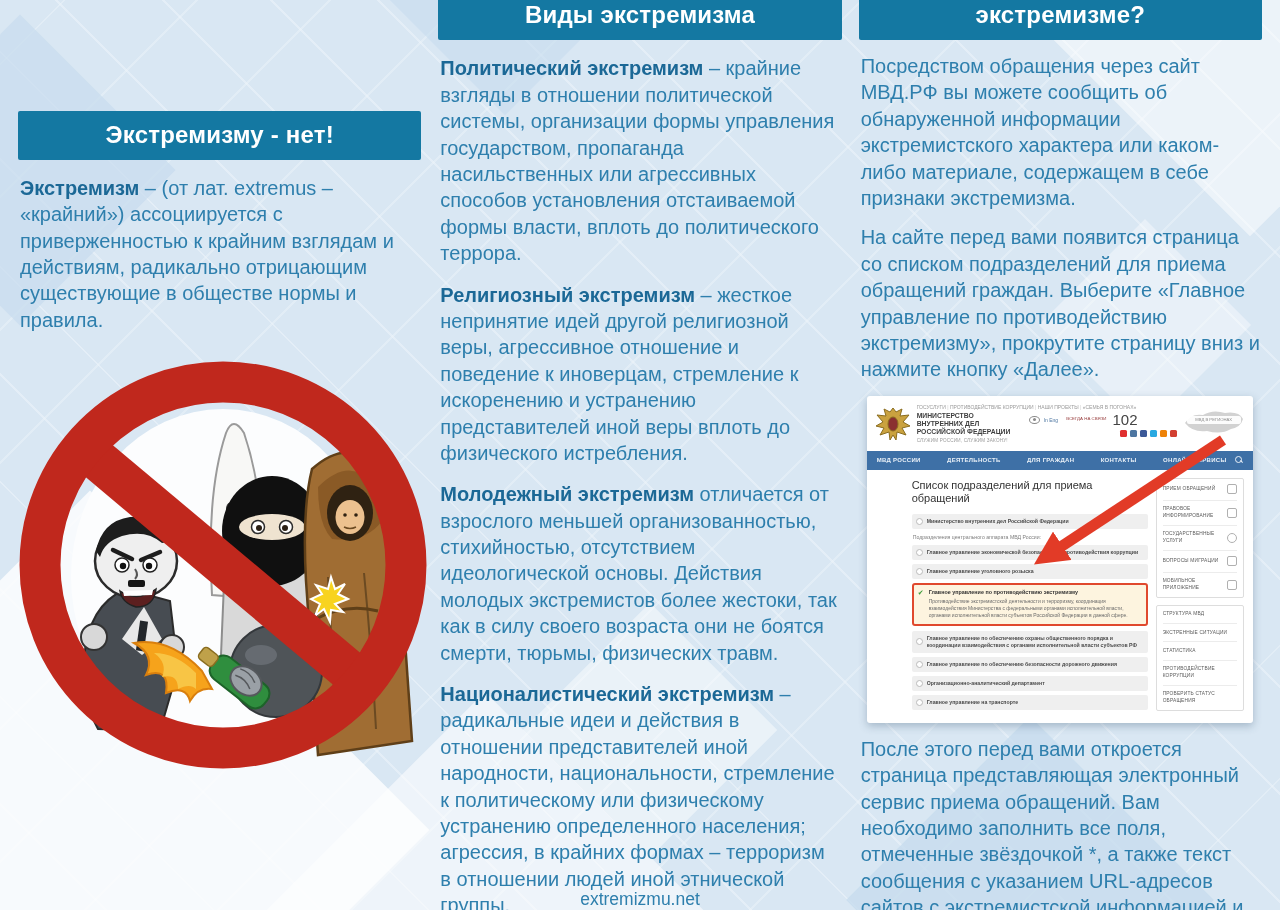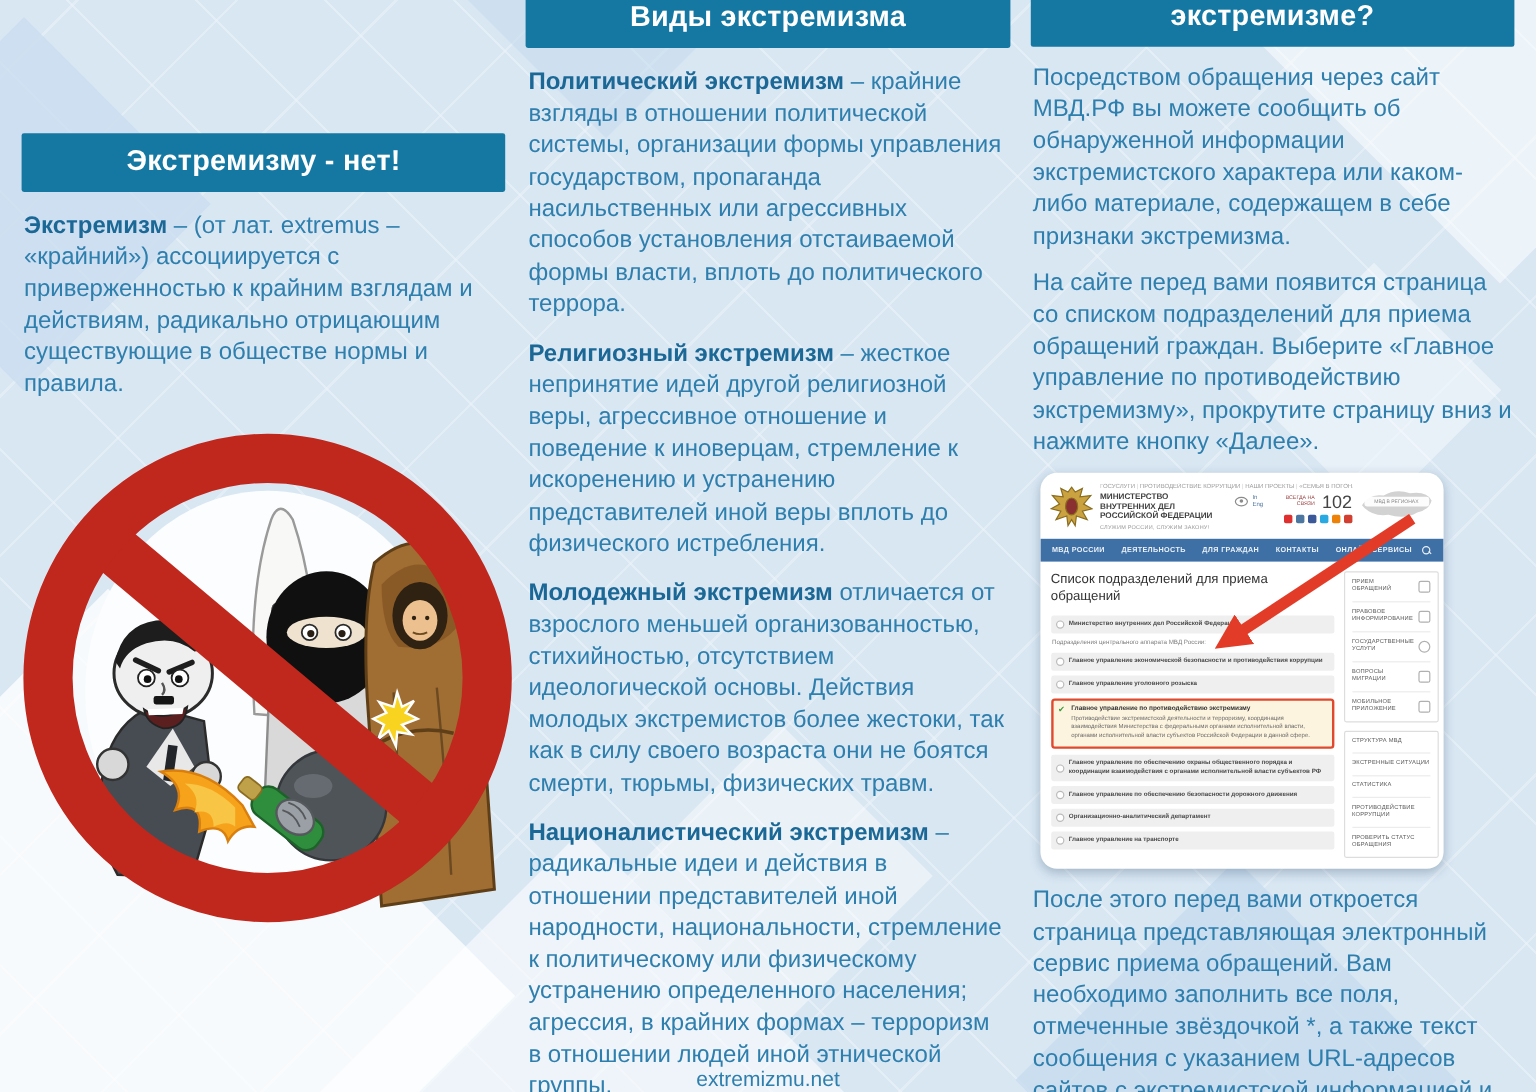--- a/index.html
+++ b/index.html
@@ -21,21 +21,21 @@
     text-align:center;padding:10px 4px 11px;letter-spacing:.2px;border-radius:2px;
   }
   .para{color:var(--body-text,#2e7fad);font-size:20px;line-height:1.32;margin:15px 2px 0;}
   .col-right .para{margin-top:13px;}
   .lead{font-weight:bold;color:var(--lead-text,#1b6896);}
   .footer-url{position:absolute;left:0;right:0;bottom:0;text-align:center;z-index:3;
     color:var(--body-text,#2e7fad);font-size:17.5px;}
   .no-extremism{display:block;margin:4px auto 0;}
 
   
-  .mvd-card{position:relative;width:336px;margin:13px 0 0 8px;background:#fff;border-radius:14px;
+  .mvd-card{position:relative;width:386px;margin:13px 0 0 8px;background:#fff;border-radius:3px;
     box-shadow:0 3px 9px rgba(40,70,100,.30);overflow:hidden;}
   .mvd-header{display:flex;align-items:center;gap:6px;padding:5px 8px 4px;height:46px;}
   .mvd-head-main{flex:1;min-width:0;}
   .mvd-toplinks{font-size:5px;color:#9a9a9a;white-space:nowrap;overflow:hidden;margin-bottom:2px;}
   .mvd-toplinks span + span::before{content:"  |  ";color:#ccc;}
   .mvd-head-row{display:flex;align-items:flex-start;gap:8px;}
   .mvd-name{font-size:6.8px;font-weight:bold;color:#3f3f3f;line-height:1.18;width:104px;}
   .mvd-slogan{font-size:4.6px;color:#9a9a9a;margin-top:2px;letter-spacing:.2px;}
   .mvd-contact{flex:1;}
   .mvd-contact-top{display:flex;align-items:center;gap:4px;}
@@ -48,21 +48,21 @@
   .soc{width:7px;height:7px;border-radius:1.5px;display:inline-block;}
   .mvd-map{position:relative;width:62px;flex:none;text-align:center;}
   .mvd-map-label{position:absolute;left:4px;right:4px;top:9px;background:rgba(255,255,255,.92);
     border-radius:2px;font-size:4.2px;color:#8a8a8a;padding:1.5px 0;}
   .mvd-nav{display:flex;align-items:center;justify-content:space-between;
     background:var(--nav-bg,#3e70a6);padding:5.5px 10px;color:#eaf1f8;font-size:6px;font-weight:bold;letter-spacing:.3px;}
   .mvd-nav-search{width:8px;height:8px;position:relative;flex:none;}
   .mvd-nav-search::before{content:"";position:absolute;left:0;top:0;width:5px;height:5px;border:1.2px solid #eaf1f8;border-radius:50%;}
   .mvd-nav-search::after{content:"";position:absolute;left:5.2px;top:5.2px;width:3px;height:1.2px;background:#eaf1f8;transform:rotate(45deg);}
   .mvd-body{display:flex;gap:8px;padding:8px 9px 9px;}
-  .mvd-main{width:236px;flex:none;}
+  .mvd-main{width:236px;flex:none;margin-left:36px;}
   .mvd-title{font-size:11px;color:#333;line-height:1.25;margin:1px 0 8px;}
   .bar{position:relative;background:#efefef;border-radius:2px;padding:4px 5px 4px 15px;
     font-size:5.2px;font-weight:bold;color:#4a4a4a;line-height:1.35;margin-bottom:4px;}
   .bar::before{content:"";position:absolute;left:4.5px;top:50%;margin-top:-3.5px;width:5px;height:5px;
     border:1px solid #bbb;border-radius:50%;background:#fff;}
   .mvd-sublabel{font-size:5.2px;color:#808080;margin:5px 0 5px 1px;}
   .hl-box{position:relative;border:2px solid var(--highlight-border,#e0492e);background:var(--highlight-bg,#fdf4df);
     border-radius:3px;padding:4px 6px 5px 15px;margin:1px 0 5px;}
   .hl-check{position:absolute;left:4px;top:3.5px;color:var(--check-green,#3a9a3a);font-size:7px;font-weight:bold;}
   .hl-title{font-size:5.4px;font-weight:bold;color:#333;margin-bottom:2.5px;}

